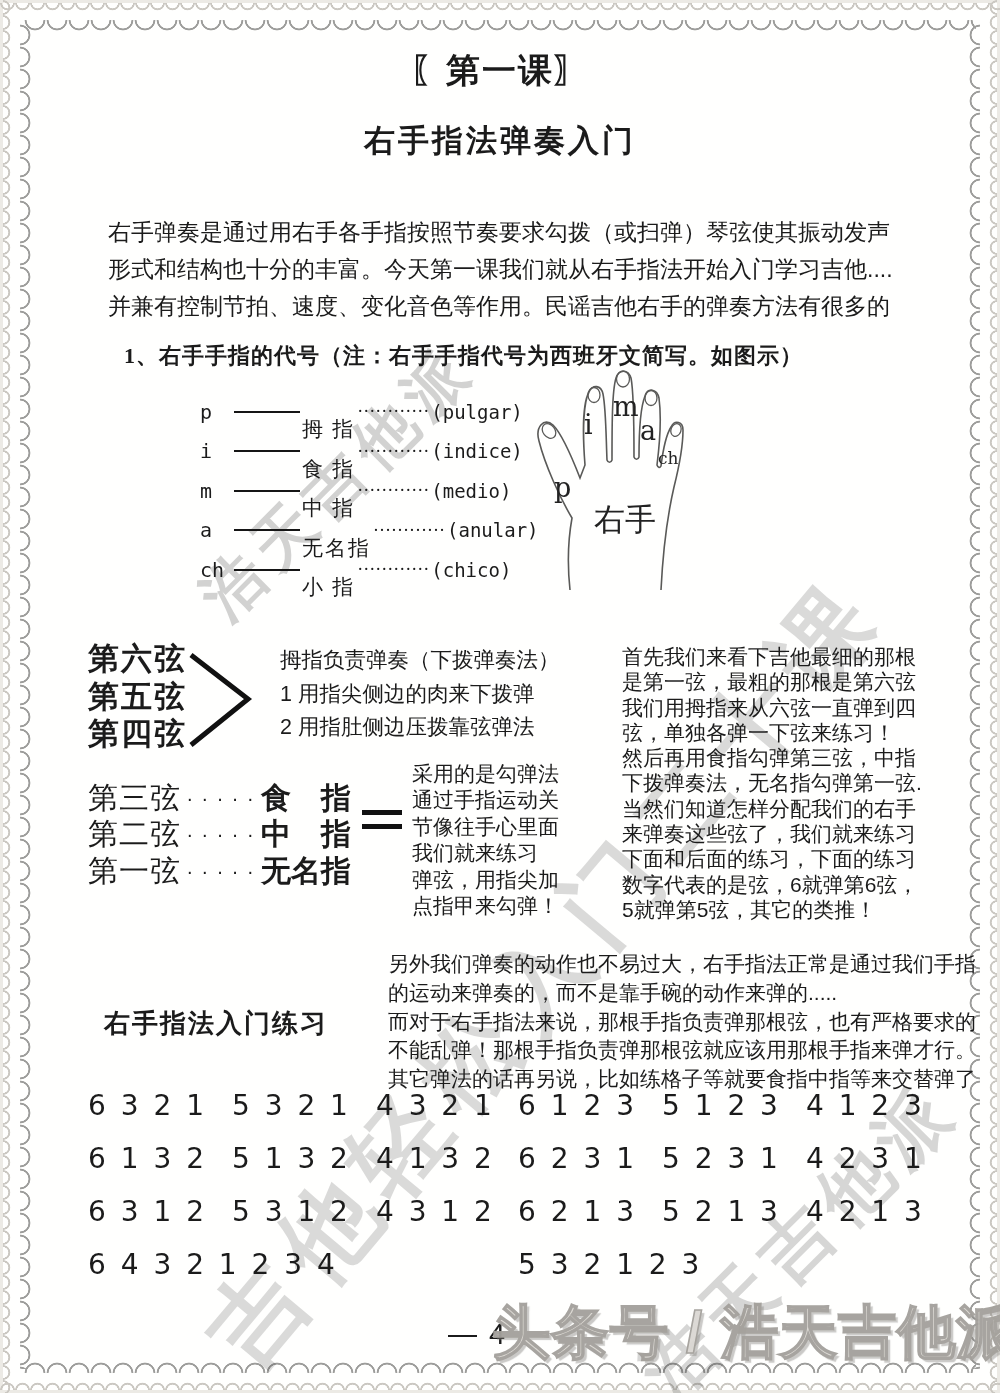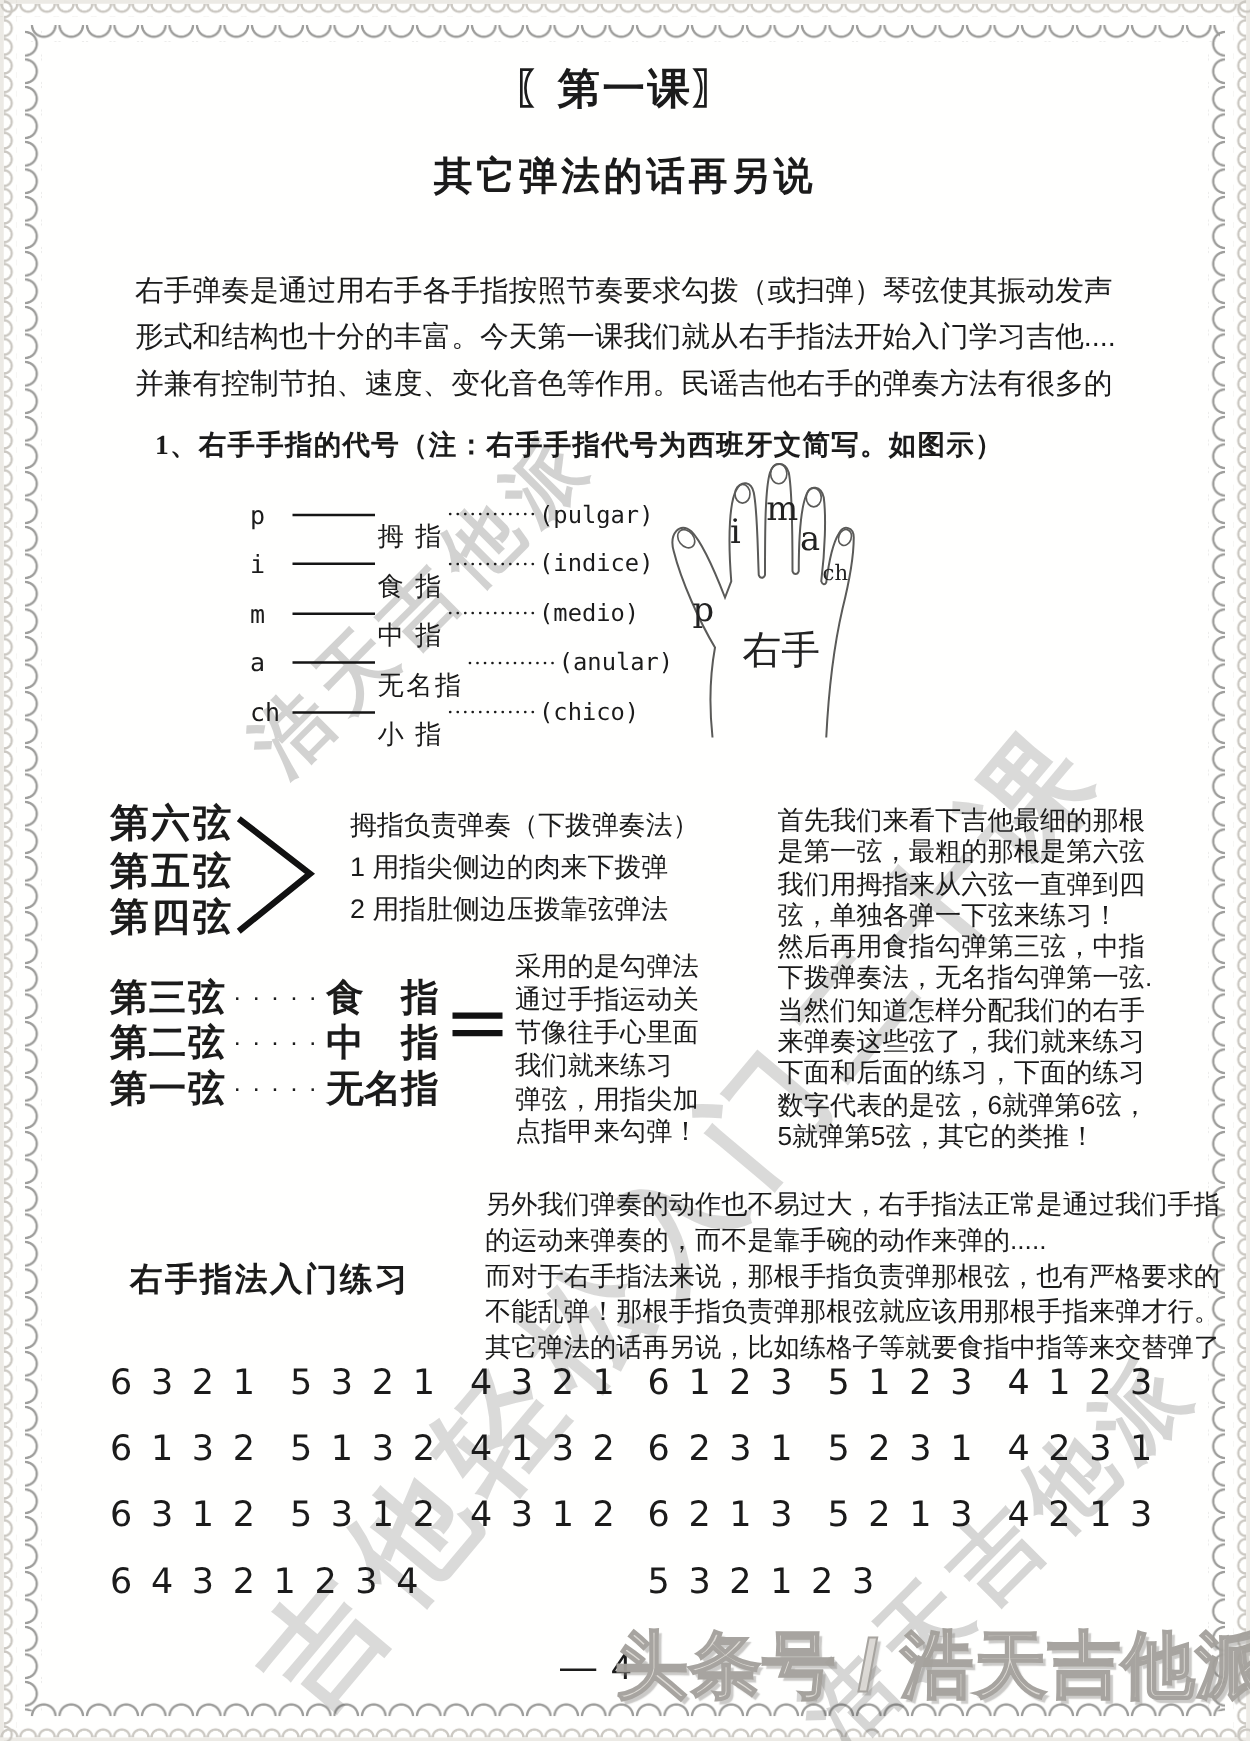--- a/index.html
+++ b/index.html
@@ -44,21 +44,21 @@
   .fc-line{height:2px;background:#151515;width:66px;}
   .fc-name{font-size:21px;letter-spacing:2px;margin-left:2px;margin-top:35px;}
   .fc-dots{font-size:18px;letter-spacing:0px;margin:0 2px;position:relative;top:-5px;}
   .fc-es{font-family:"DejaVu Sans Mono","Liberation Mono",monospace;font-size:19px;}
   .hand-wrap{left:528px;top:364px;width:190px;height:236px;}
   .bass-labels{left:88px;top:640px;font-size:31px;font-weight:600;line-height:37.5px;letter-spacing:2px;}
   .brace-wrap{left:188px;top:652px;}
   .bass-inst{left:280px;top:644px;font-size:21.5px;line-height:33.5px;font-weight:500;}
   .treble{left:88px;top:780px;}
   .t-row{display:flex;align-items:center;height:36.5px;}
-  .t-string{font-size:30px;font-weight:700;letter-spacing:1px;}
+  .t-string{font-size:30px;font-weight:400;letter-spacing:1px;}
   .t-dots{font-size:20px;letter-spacing:2px;margin:0 6px;position:relative;top:-4px;}
   .t-finger{font-size:30px;font-weight:600;}
   .equals-wrap{left:362px;top:810px;width:40px;z-index:2;position:absolute;}
   .equals-wrap .bar{height:5px;background:#111;margin-bottom:9px;}
   .hook-note{left:412px;top:761px;font-size:21px;line-height:26.4px;font-weight:500;}
   .right-col{left:622px;top:644px;font-size:21px;line-height:25.3px;font-weight:500;}
   .tips{left:388px;top:950px;font-size:21px;line-height:28.8px;font-weight:500;}
   .practice-label{left:104px;top:1006px;font-size:26px;font-weight:700;letter-spacing:2px;}
   .num-block{top:1089px;font-family:"DejaVu Sans",sans-serif;}
   .num-left{left:88px;}
@@ -79,21 +79,21 @@
 <div class="sc inner top"></div>
 <div class="sc inner bottom"></div>
 <div class="sc inner left"></div>
 <div class="sc inner right"></div>
 
 <div class="wm wm-a">浩天吉他派</div>
 <div class="wm wm-b">吉他轻松入门二十课</div>
 <div class="wm wm-c">浩天吉他派</div>
 
 <div class="abs title">〖第一课〗</div>
-<div class="abs subtitle">其它弹法的话再另说</div>
+<div class="abs subtitle">右手指法弹奏入门</div>
 
 <div class="abs intro">
   <div>右手弹奏是通过用右手各手指按照节奏要求勾拨（或扫弹）琴弦使其振动发声</div>
   <div>形式和结构也十分的丰富。今天第一课我们就从右手指法开始入门学习吉他....</div>
   <div>并兼有控制节拍、速度、变化音色等作用。民谣吉他右手的弹奏方法有很多的</div>
 </div>
 
 <div class="abs sec-heading">1、右手手指的代号（注：右手手指代号为西班牙文简写。如图示）</div>
 
 <div class="abs finger-list">

